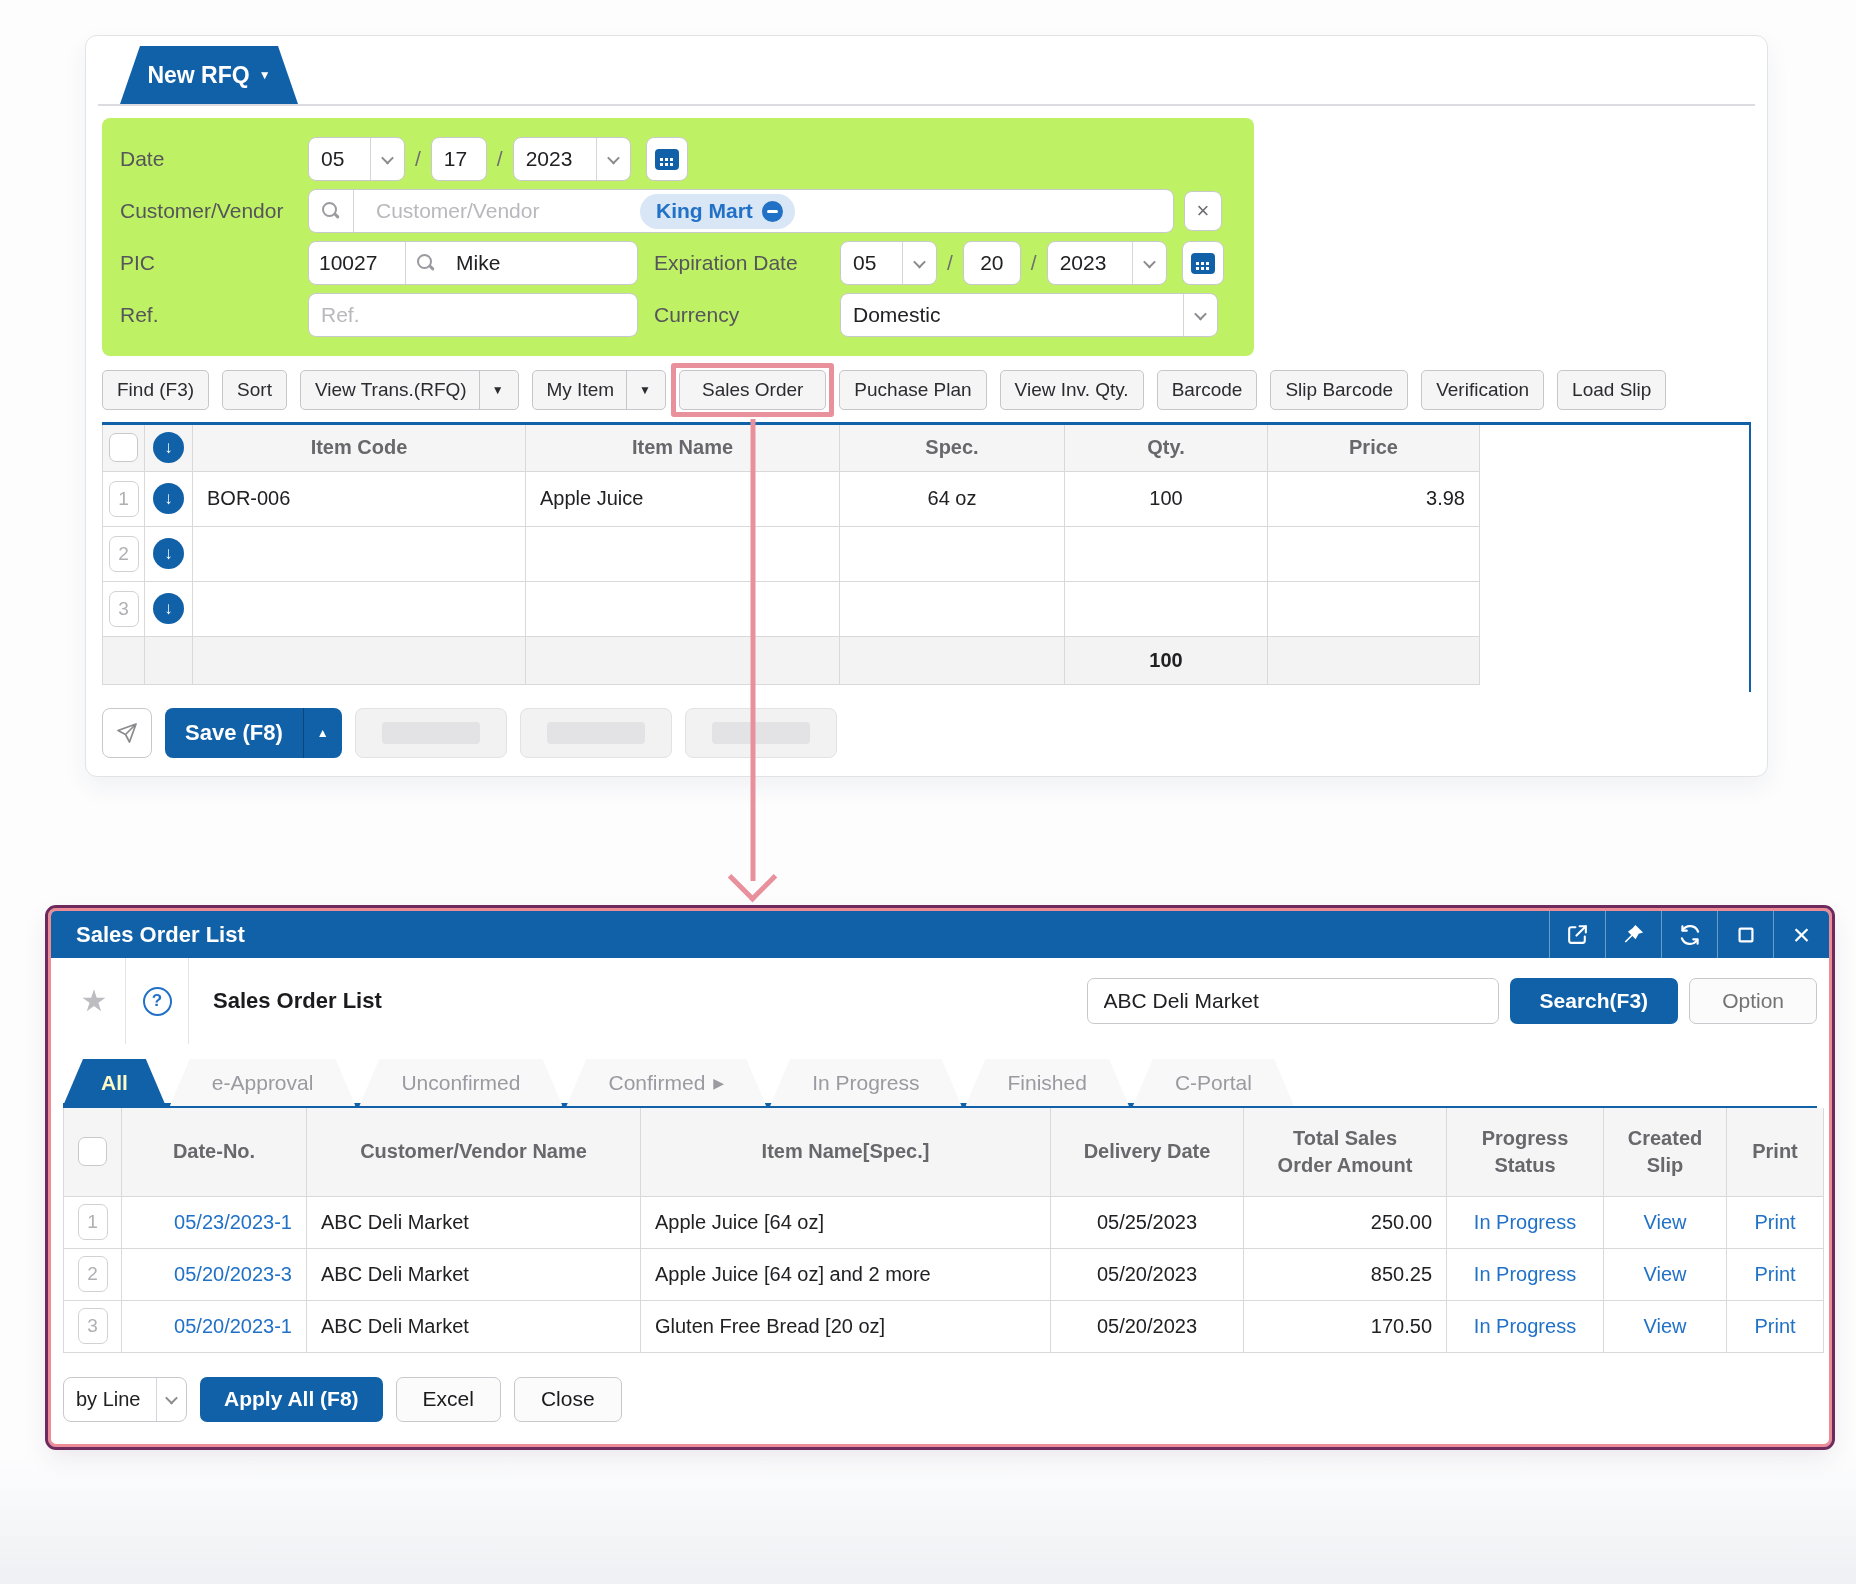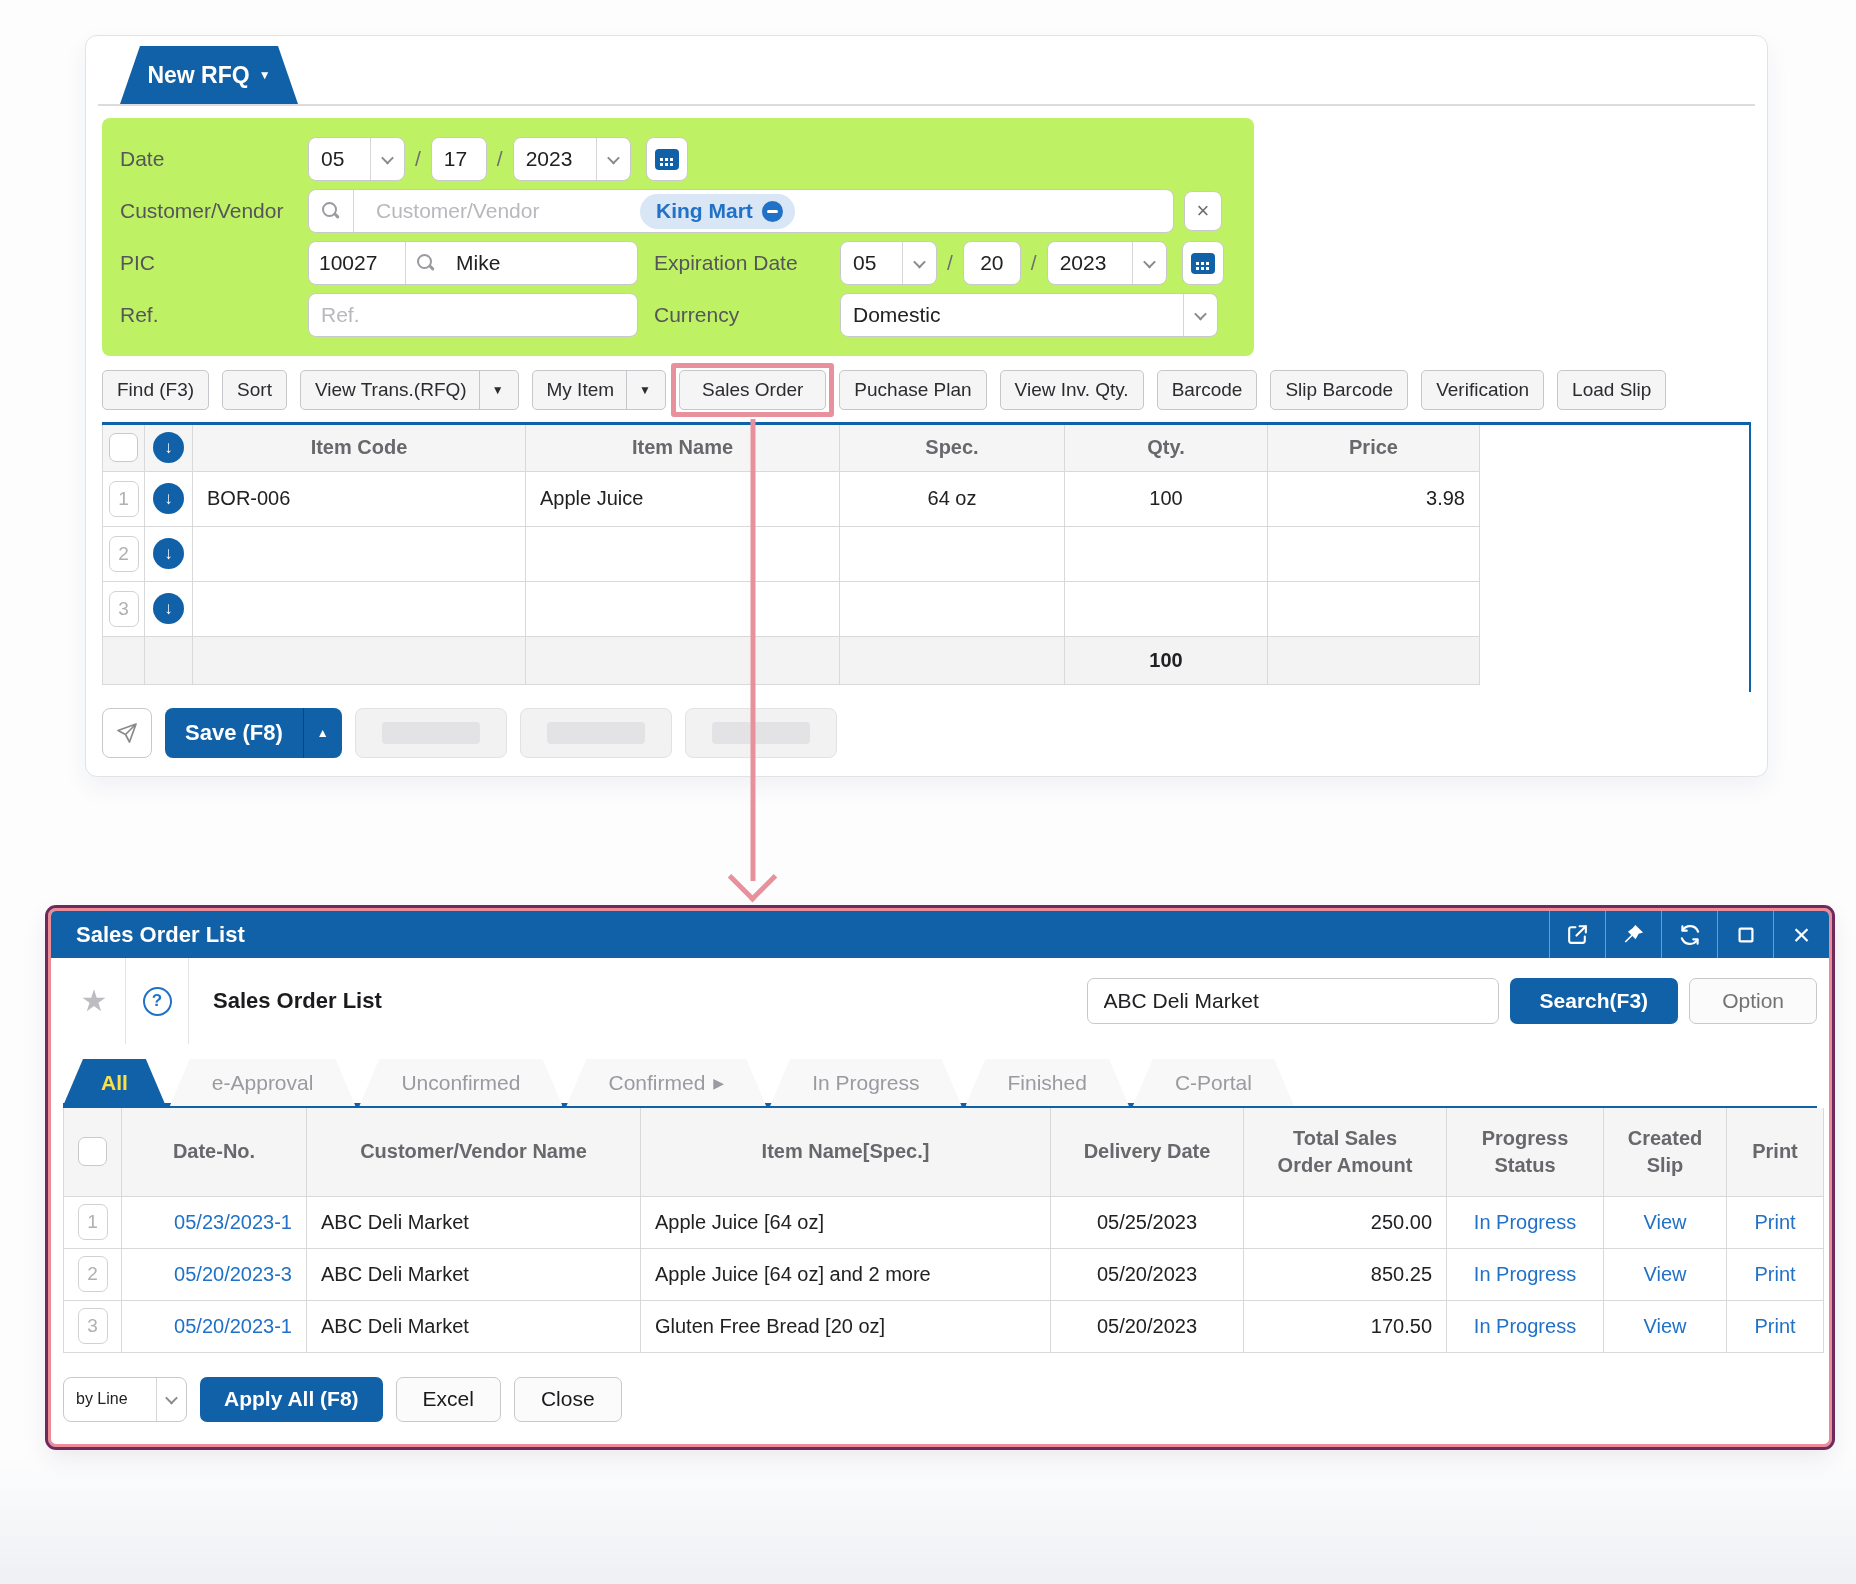--- a/index.html
+++ b/index.html
@@ -147,37 +147,37 @@
   .btn-plain{height:46px;background:#fbfbfc;border:1.5px solid var(--bd);border-radius:7px;
     color:#737373;font-size:21px;padding:0 32px;cursor:pointer;font-family:inherit;}
 
   .so-tabs{position:relative;height:62px;padding:0 12px;display:flex;align-items:flex-end;}
   .so-tabs .underline{position:absolute;left:12px;bottom:0;width:1128px;height:3px;
     background:var(--blue);}
   .stab{height:47px;display:flex;align-items:center;justify-content:center;gap:8px;
     clip-path:polygon(20px 0,calc(100% - 20px) 0,100% 100%,0 100%);
     padding:0 42px;font-size:21px;cursor:pointer;position:relative;z-index:1;
     background:#f8f8f9;color:#9a9aa0;filter:drop-shadow(0 0 1px #cfcfd4);margin-right:4px;}
-  .stab.active{background:var(--blue);color:#fde047;font-weight:700;padding:0 38px;}
+  .stab.active{background:var(--blue);color:#fef9c3;font-weight:700;padding:0 38px;}
   .stab .tarr{font-size:14px;}
 
   .so-range{height:52px;display:flex;align-items:center;justify-content:flex-end;
     padding:0 24px;font-size:21px;color:#1b1b1e;}
 
   .so-gridwrap{margin:0 12px;border-top:2px solid var(--blue);}
   .so-grid{width:1760px;font-size:20px;}
   .so-grid th{background:#f5f5f6;color:var(--head);font-weight:600;
     border:1px solid var(--grid-bd);border-top:none;height:88px;padding:0 8px;line-height:1.35;}
   .so-grid td{border:1px solid var(--grid-bd);height:52px;padding:0 14px;background:#fff;}
   .so-grid .c{text-align:center;padding:0 4px;}
   .so-grid .r{text-align:right;}
   .so-grid a{color:var(--link);text-decoration:none;cursor:pointer;}
 
   .so-footer{display:flex;align-items:center;gap:13px;padding:24px 12px 22px 12px;}
-  .byline{width:124px;height:45px;font-size:16px;}
+  .byline{width:124px;height:45px;font-size:20px;}
   .byline .sel-caret{width:30px;}
   .btn-apply{height:45px;background:var(--blue);border:none;border-radius:7px;color:#fff;
     font-size:21px;font-weight:700;padding:0 24px;cursor:pointer;font-family:inherit;}
   .btn-lite{height:45px;background:#fbfbfc;border:1.5px solid var(--bd);border-radius:7px;
     color:#1b1b1e;font-size:21px;padding:0 26px;cursor:pointer;font-family:inherit;}
 </style>
 </head>
 <body>
 
 <div class="page">

